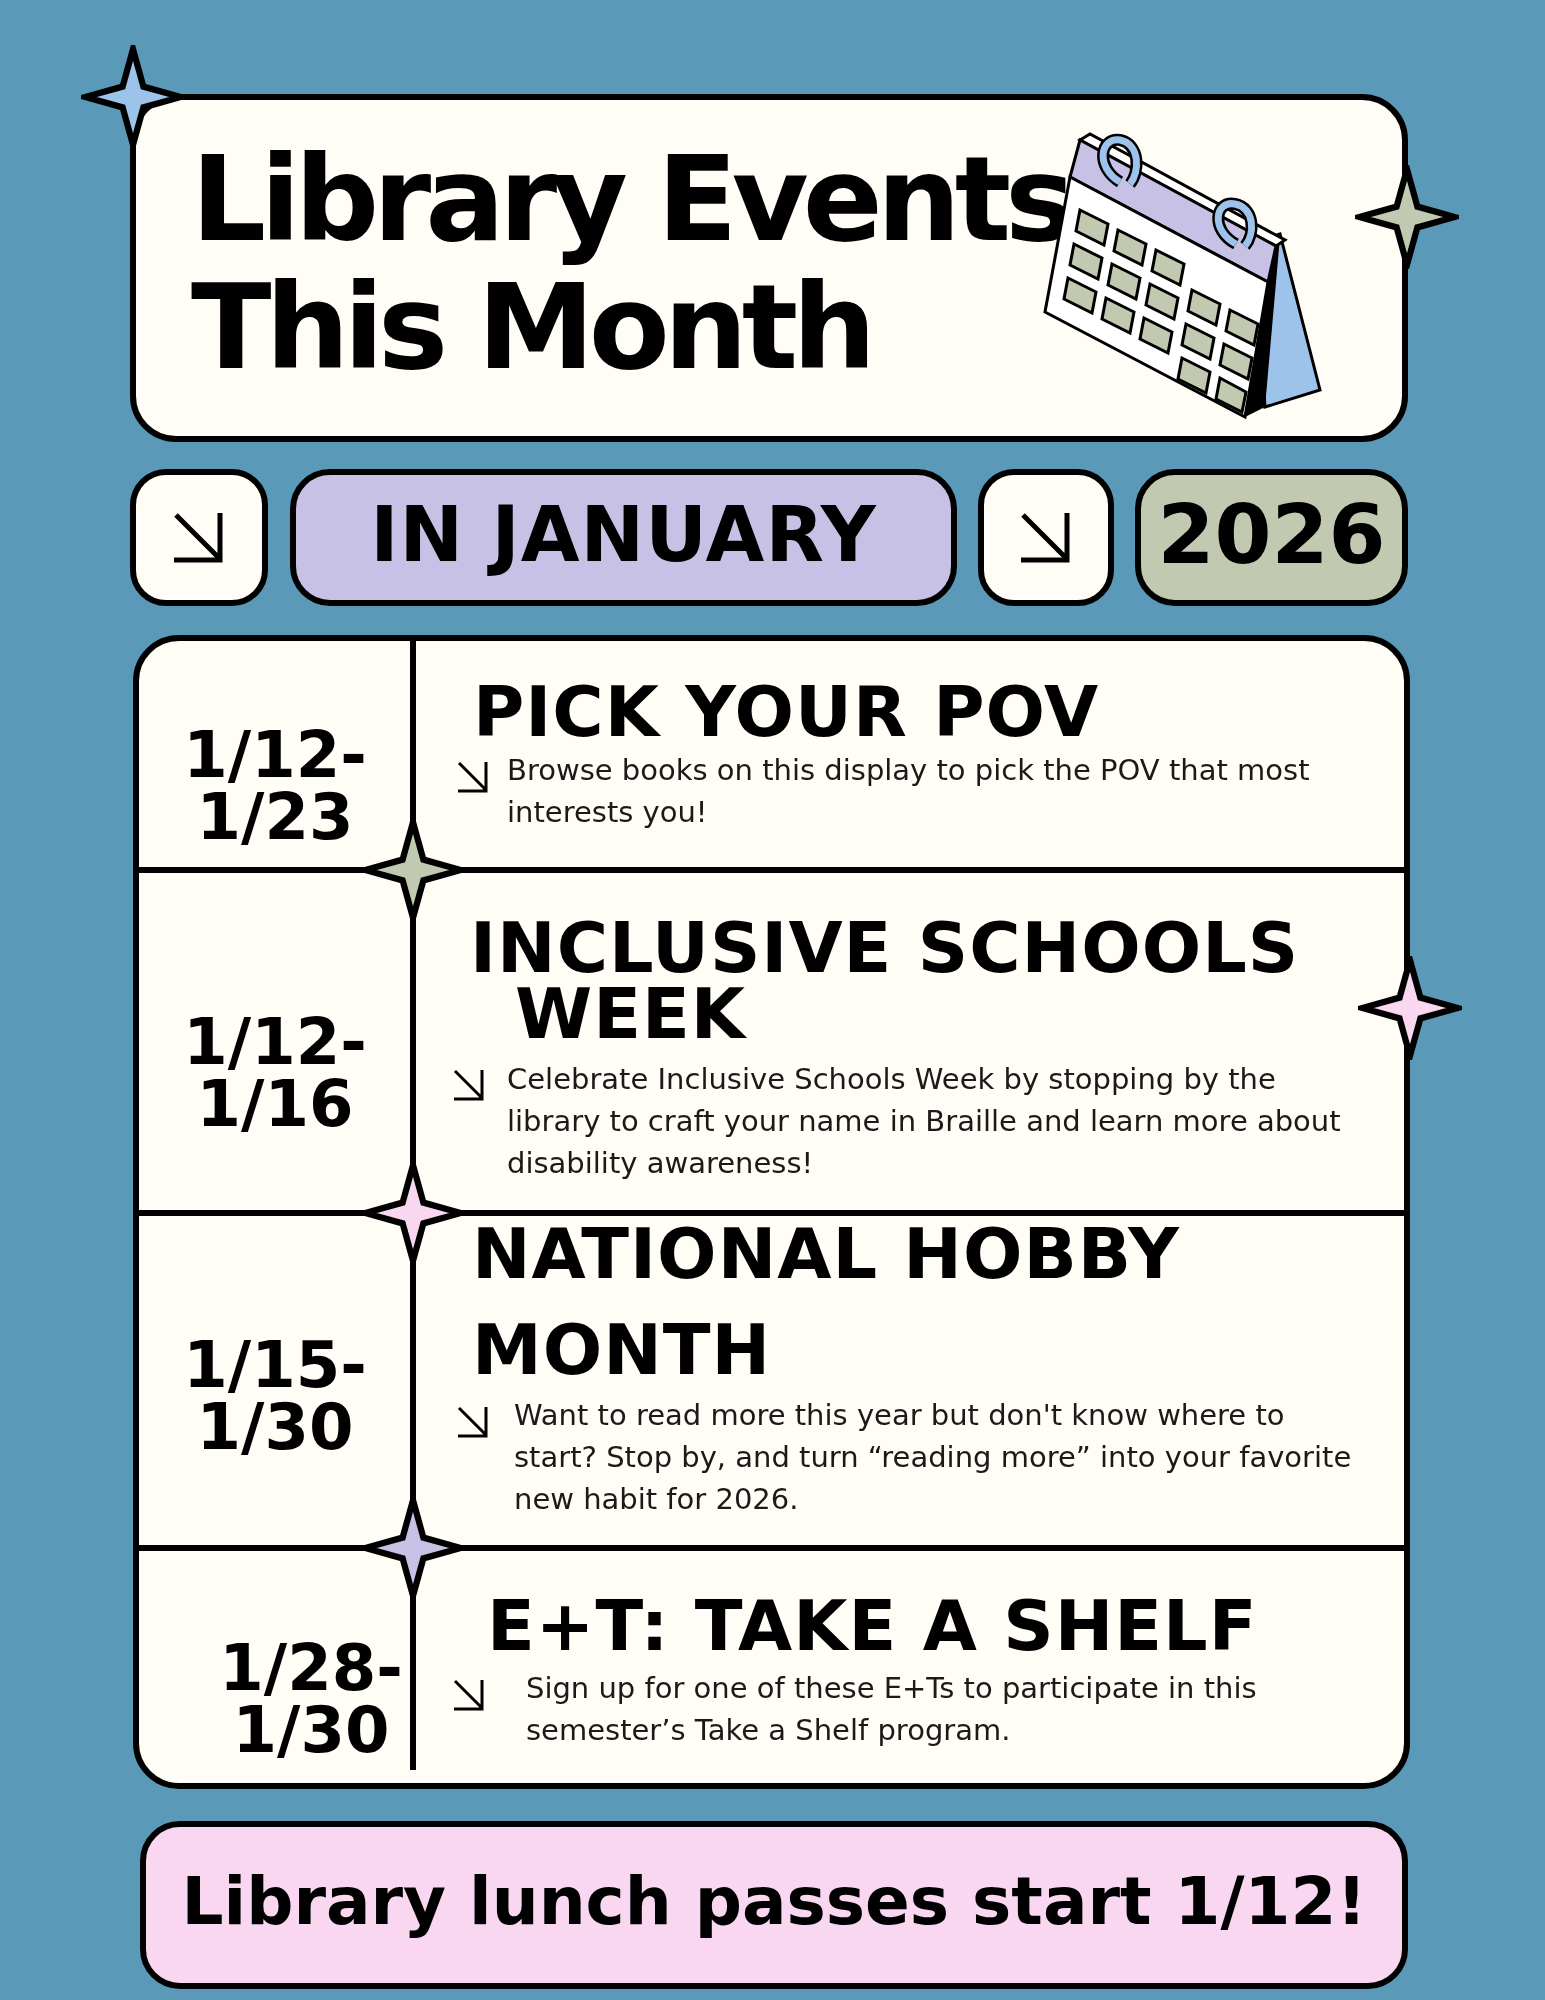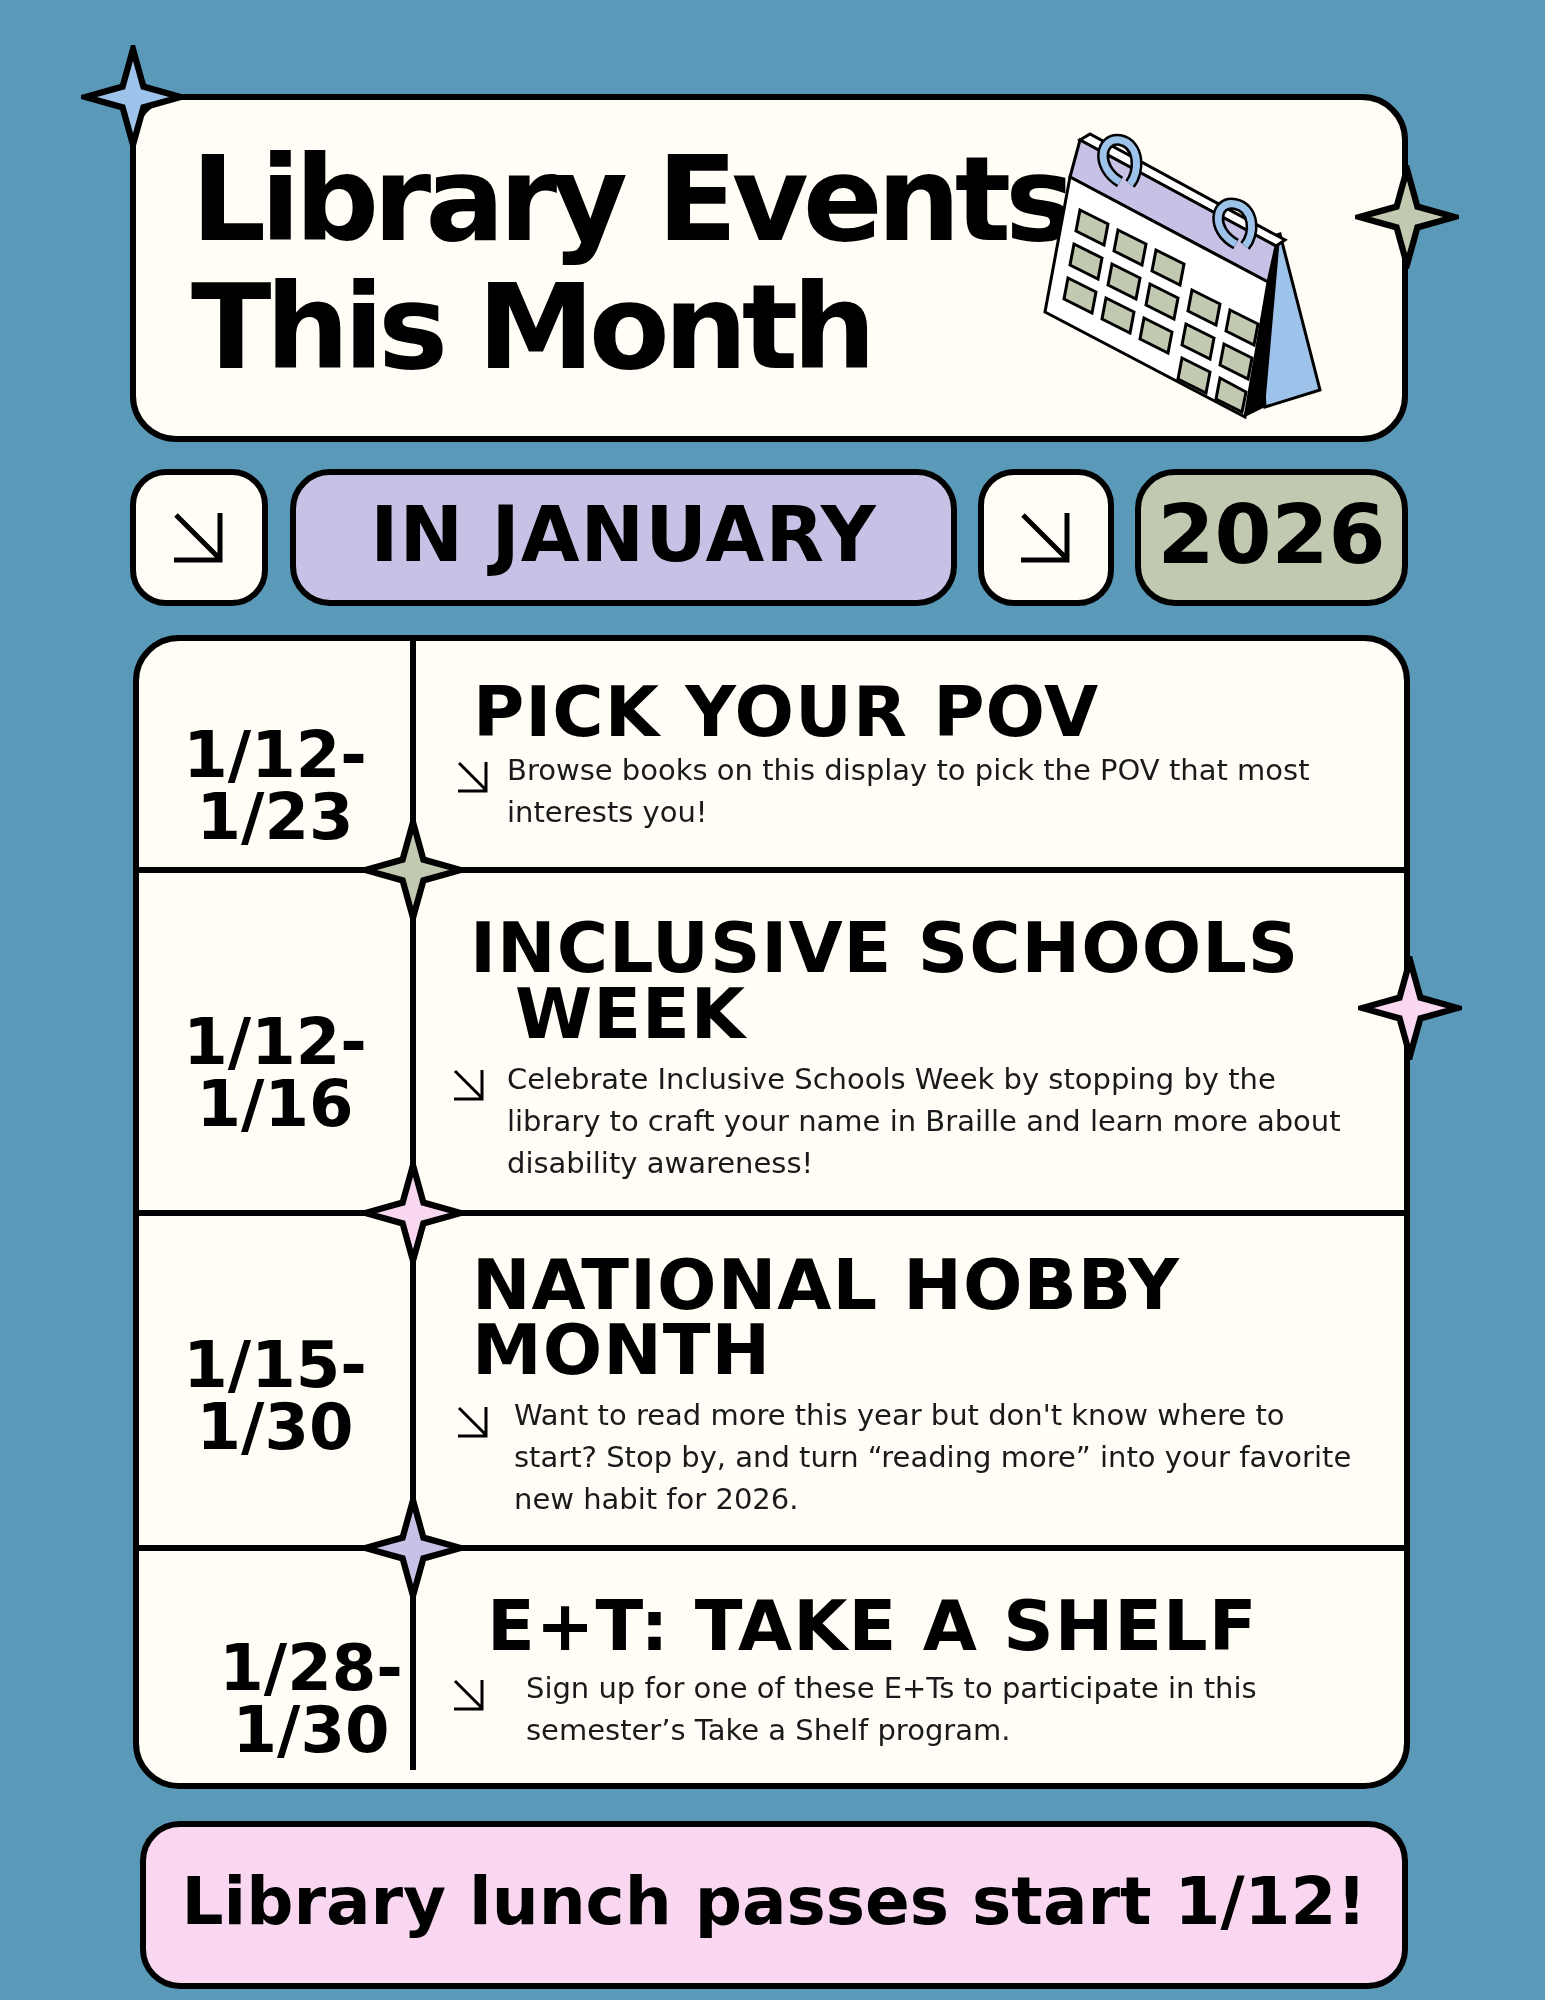--- a/index.html
+++ b/index.html
@@ -136,21 +136,21 @@
 <div class="ev-title" style="left:470px;top:982px;margin-left:45px;">WEEK</div>
 <svg class="ev-arrow" style="left:452px;top:1068px;" width="34" height="34" viewBox="0 0 34 34">
     <path d="M3,3 L30,30 M30,2 L30,31 L2,31" fill="none" stroke="#000" stroke-width="3"></path>
   </svg>
 <div class="ev-desc" style="left:507px;top:1058px;">Celebrate Inclusive Schools Week by stopping by the library to craft your name in Braille and learn more about disability awareness!</div>
 
 <div class="date" style="top:1298px;">
   <div>1/15-</div>
   <div>1/30</div>
 </div>
-<div class="ev-title" style="left:472px;top:1253px;">NATIONAL HOBBY</div>
+<div class="ev-title" style="left:472px;top:1222px;">NATIONAL HOBBY</div>
 <div class="ev-title" style="left:472px;top:1318px;">MONTH</div>
 <svg class="ev-arrow" style="left:456px;top:1405px;" width="34" height="34" viewBox="0 0 34 34">
     <path d="M3,3 L30,30 M30,2 L30,31 L2,31" fill="none" stroke="#000" stroke-width="3"></path>
   </svg>
 <div class="ev-desc" style="left:514px;top:1394px;">Want to read more this year but don't know where to start? Stop by, and turn “reading more” into your favorite new habit for 2026.</div>
 
 <div class="date" style="top:1601px;padding-left:36px;">
   <div>1/28-</div>
   <div>1/30</div>
 </div>

